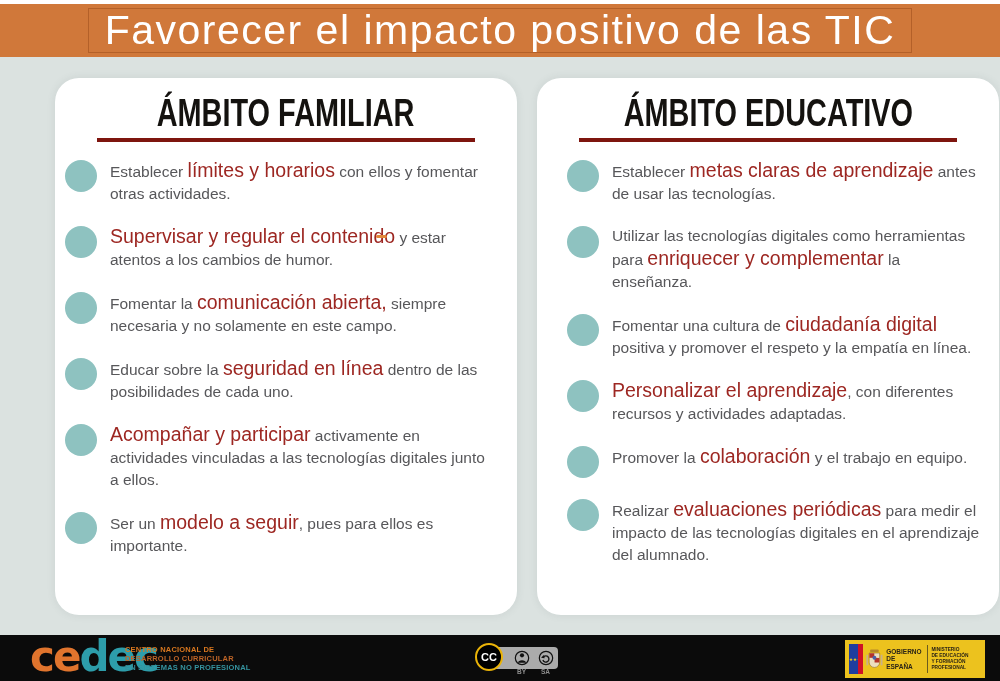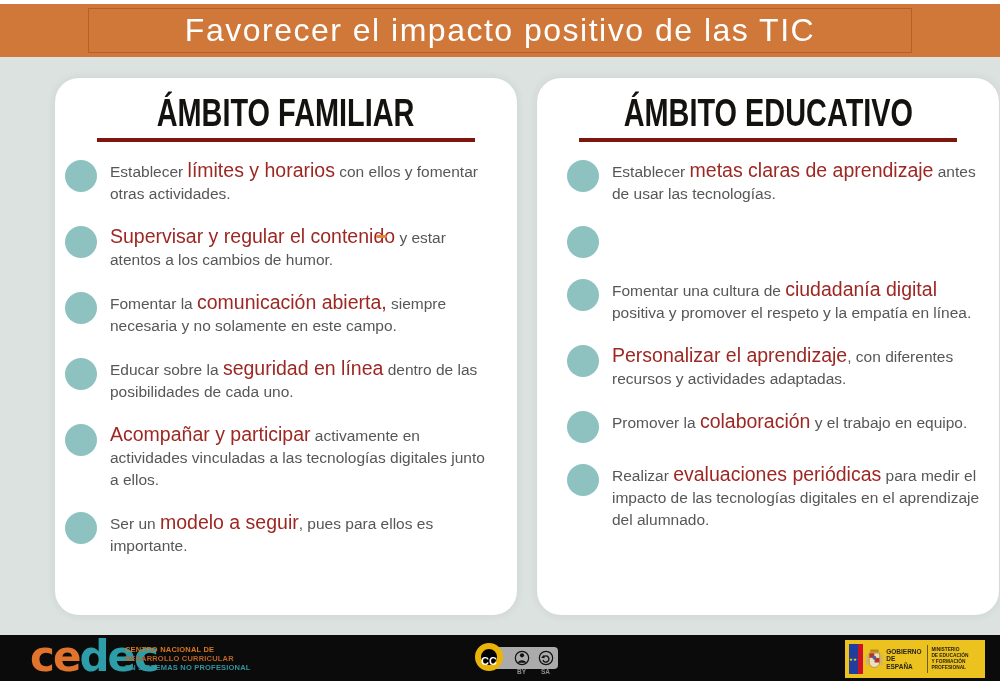--- a/index.html
+++ b/index.html
@@ -5,21 +5,21 @@
   * { margin:0; padding:0; box-sizing:border-box; }
   html,body { width:1000px; height:681px; background:#ffffff; overflow:hidden;
               font-family:"Liberation Sans", sans-serif; }
   .stage { position:relative; width:1000px; height:681px; }
 
   
   .header { position:absolute; top:4px; left:0; width:1000px; height:53px; background:#d0783a; }
   .header-frame { position:absolute; left:88px; right:88px; top:4px; bottom:4px;
                   border:1px solid rgba(125,52,12,0.35); }
   .header-title { position:relative; width:100%; height:53px; line-height:52px; text-align:center;
-                  color:#ffffff; font-size:32px; font-weight:400; letter-spacing:1.5px; }
+                  color:#ffffff; font-size:41px; font-weight:400; letter-spacing:1.5px; }
 
   
   .content { position:absolute; top:57px; left:0; width:1000px; height:578px; background:#dbe2e0; }
   .card { position:absolute; top:21px; width:462px; height:537px; background:#ffffff;
           border-radius:24px; box-shadow:0 0 8px rgba(60,80,75,0.10);margin-left:27px; }
   .card-left  { left:28px; }
   .card-right { left:510px; }
 
   .card-title { margin-top:14px; text-align:center; font-size:38px; font-weight:bold;
                 color:#14120f; white-space:nowrap; }
@@ -46,21 +46,21 @@
   .cedec-dec { color:#2d9daa; }
   .cedec-text { position:absolute; left:125px; top:10px; font-size:7.5px; font-weight:bold;
                 line-height:9px; letter-spacing:0.2px; }
   .cedec-l1 { color:#d8771f; }
   .cedec-l2 { color:#bc6427; }
   .cedec-l3 { color:#35939f; }
 
   .cc-rect { position:absolute; left:489px; top:12px; width:69px; height:22px;
              background:#ababab; border-radius:4px; }
   .cc-circle { position:absolute; left:475px; top:8px; width:28px; height:28px; border-radius:50%;
-               background:#000; border:6px solid #eab308; color:#fff; font-size:11px; font-weight:bold;
+               background:#000; border:2px solid #eab308; color:#fff; font-size:11px; font-weight:bold;
                text-align:center; line-height:24px; letter-spacing:0; }
   .cc-icon { position:absolute; top:15px; width:16px; height:16px; }
   .cc-icon-by { left:514px; }
   .cc-icon-sa { left:538px; }
   .cc-label { position:absolute; top:33px; font-size:6.5px; font-weight:bold; color:#8e8e8e; }
   .cc-label-by { left:517px; }
   .cc-label-sa { left:541px; }
 
   .gov-box { position:absolute; left:845px; top:5px; width:140px; height:38px; background:#ecc21e;
              display:flex; align-items:center; }
@@ -124,20 +124,21 @@
         <span class="condense">ÁMBITO EDUCATIVO</span>
       </div>
       <div class="title-underline"></div>
       <div class="items">
           <div class="item">
             <span class="dot"></span>
             <p class="item-text"><span>Establecer </span><span class="hl">metas claras de aprendizaje</span><span> antes de usar las tecnologías.</span></p>
           </div>
           <div class="item">
             <span class="dot"></span>
+            <p class="item-text"><span>Utilizar las tecnologías digitales como herramientas para </span><span class="hl">enriquecer y complementar</span><span> la enseñanza.</span></p>
           </div>
           <div class="item">
             <span class="dot"></span>
             <p class="item-text"><span>Fomentar una cultura de </span><span class="hl">ciudadanía digital</span><span> positiva y promover el respeto y la empatía en línea.</span></p>
           </div>
           <div class="item">
             <span class="dot"></span>
             <p class="item-text"><span class="hl">Personalizar el aprendizaje</span><span>, con diferentes recursos y actividades adaptadas.</span></p>
           </div>
           <div class="item">

